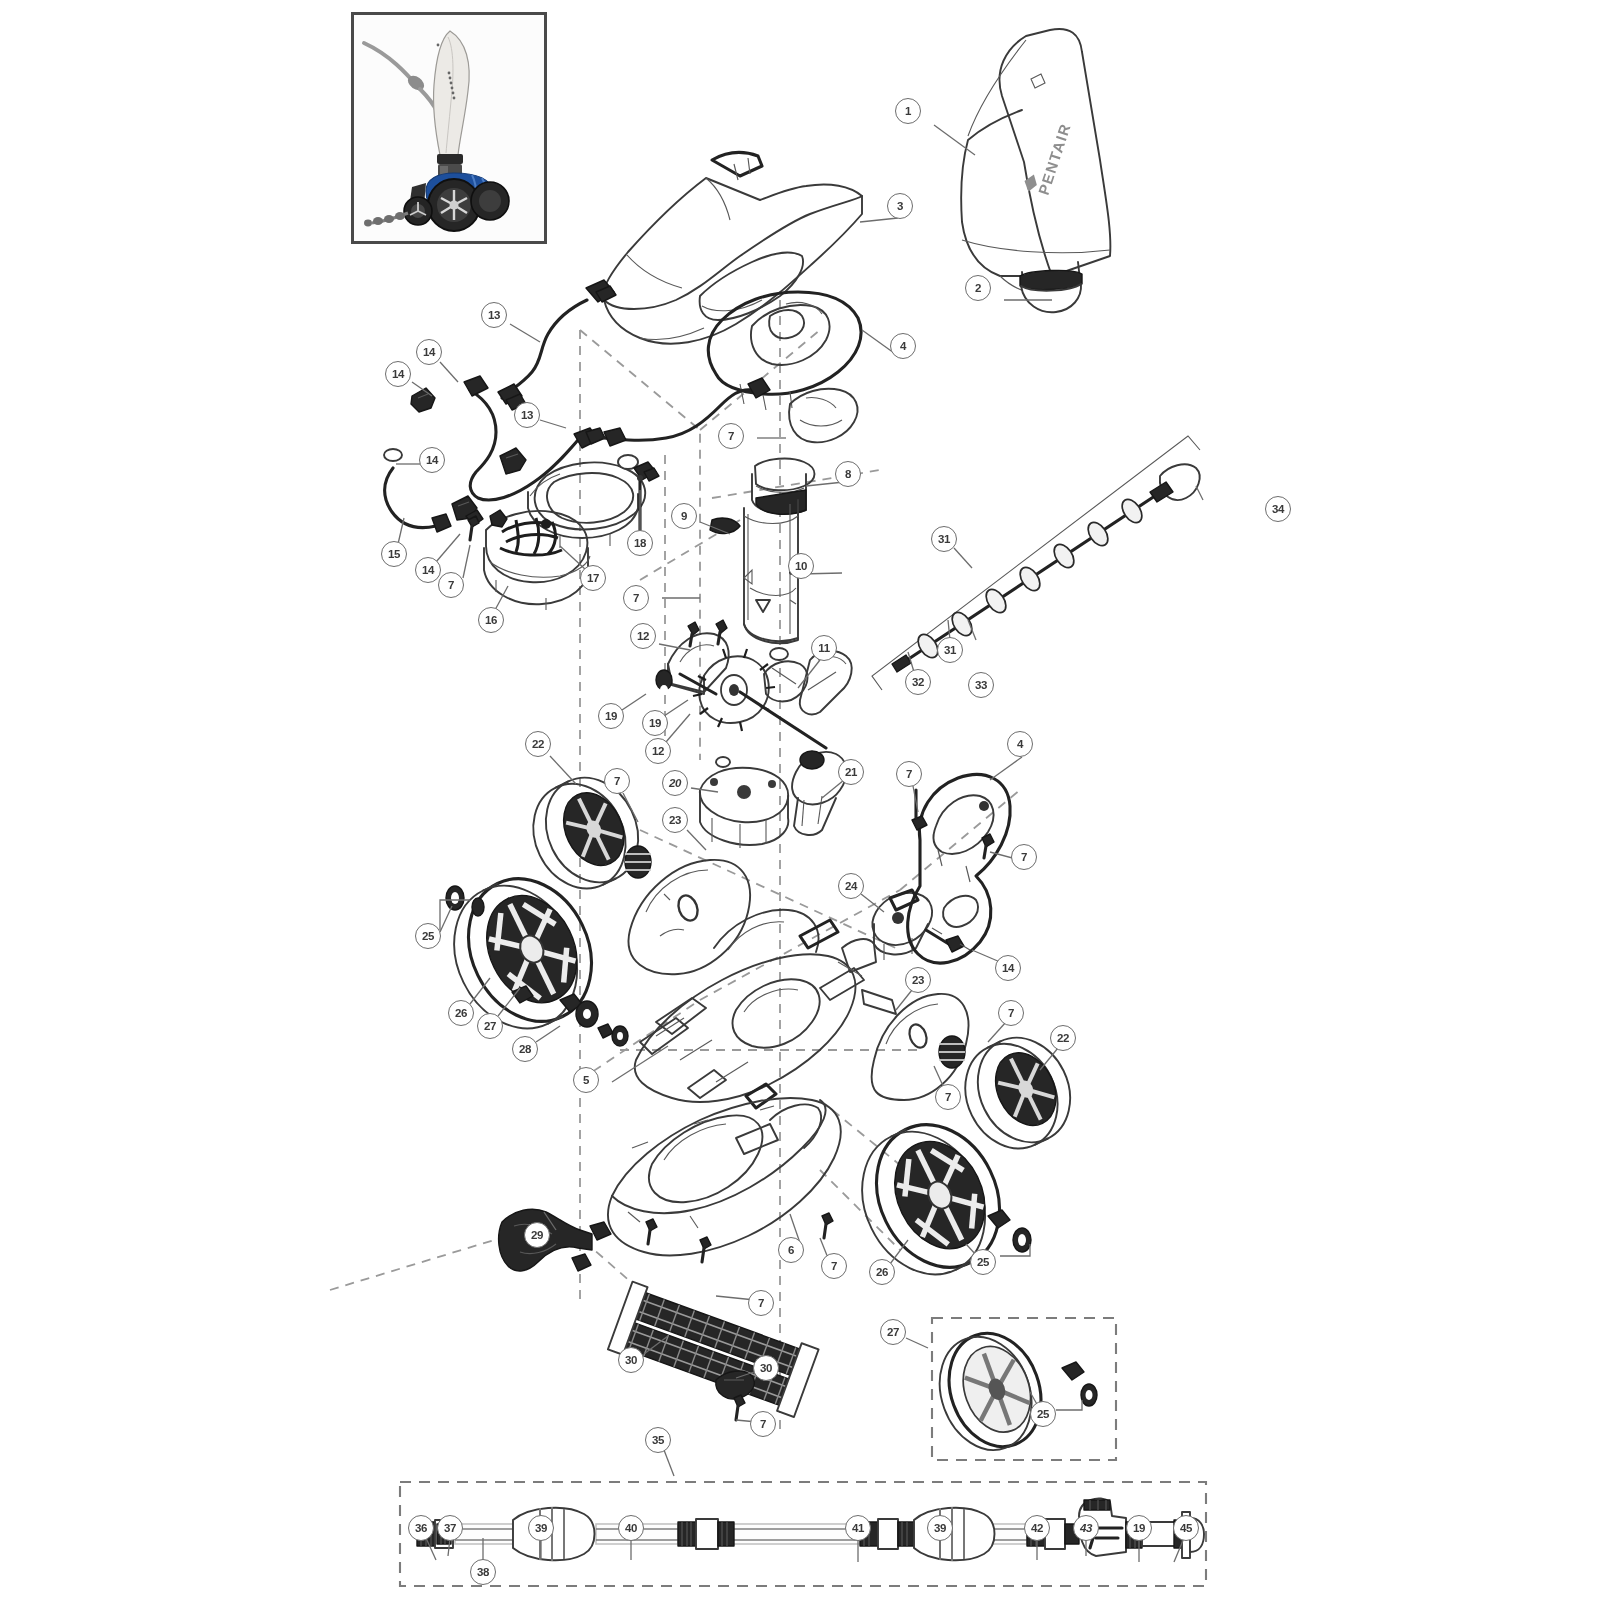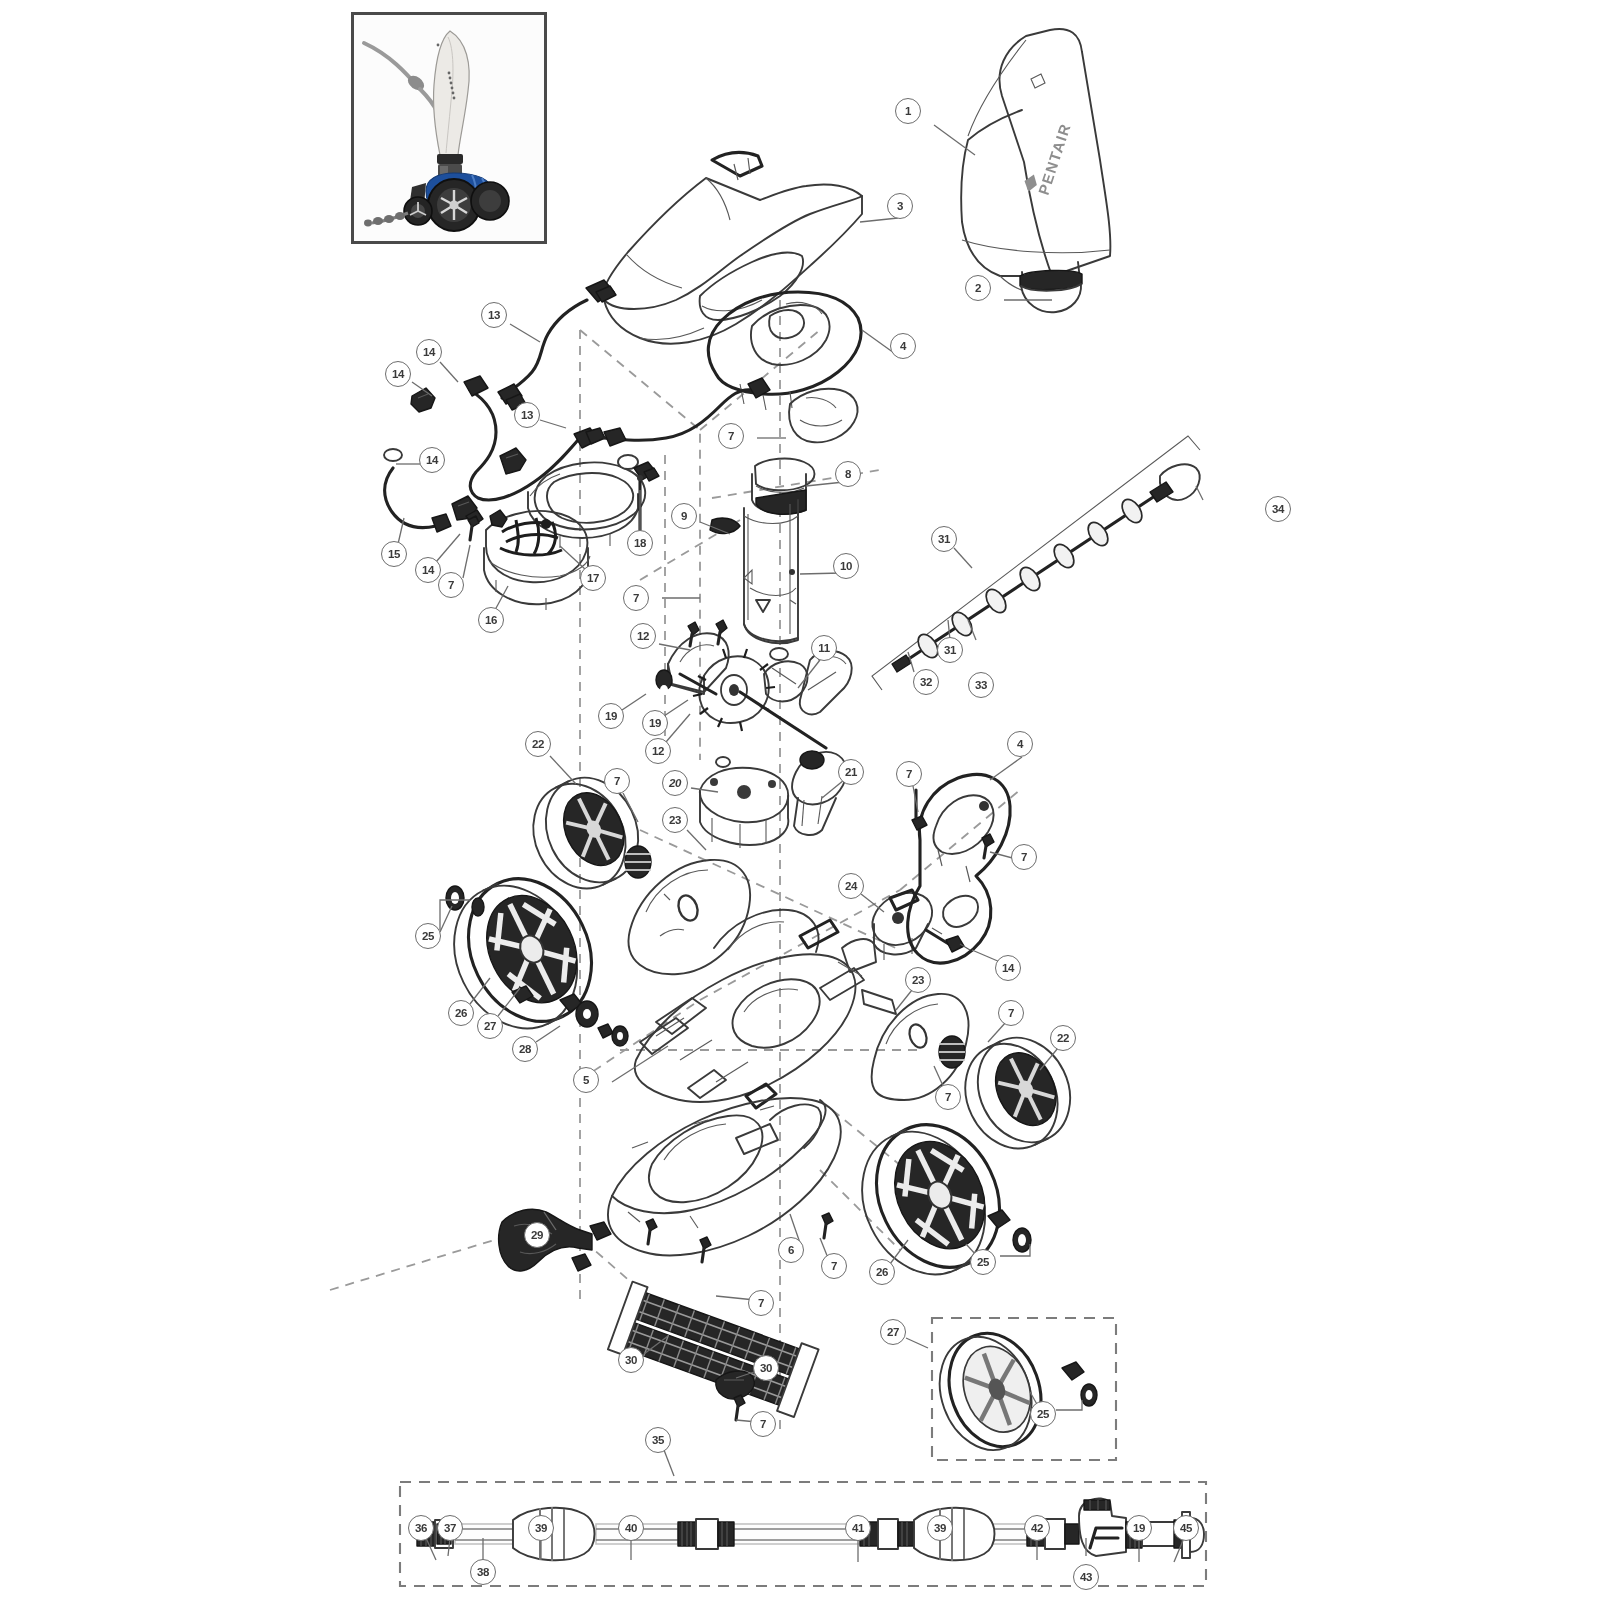--- a/index.html
+++ b/index.html
@@ -902,21 +902,21 @@
       <div class="cal" style="left: 604px; top: 768px;">7</div>
       <div class="cal" style="left: 896px; top: 761px;">7</div>
       <div class="cal" style="left: 1011px; top: 844px;">7</div>
       <div class="cal" style="left: 998px; top: 1000px;">7</div>
       <div class="cal" style="left: 935px; top: 1084px;">7</div>
       <div class="cal" style="left: 821px; top: 1253px;">7</div>
       <div class="cal" style="left: 748px; top: 1290px;">7</div>
       <div class="cal" style="left: 750px; top: 1411px;">7</div>
       <div class="cal" style="left: 835px; top: 461px;">8</div>
       <div class="cal" style="left: 671px; top: 503px;">9</div>
-      <div class="cal" style="left: 833px; top: 553px;">10</div>
+      <div class="cal" style="left: 788px; top: 553px;">10</div>
       <div class="cal" style="left: 811px; top: 635px;">11</div>
       <div class="cal" style="left: 630px; top: 623px;">12</div>
       <div class="cal" style="left: 645px; top: 738px;">12</div>
       <div class="cal" style="left: 481px; top: 302px;">13</div>
       <div class="cal" style="left: 514px; top: 402px;">13</div>
       <div class="cal" style="left: 416px; top: 339px;">14</div>
       <div class="cal" style="left: 385px; top: 361px;">14</div>
       <div class="cal" style="left: 419px; top: 447px;">14</div>
       <div class="cal" style="left: 415px; top: 557px;">14</div>
       <div class="cal" style="left: 995px; top: 955px;">14</div>
@@ -939,30 +939,30 @@
       <div class="cal" style="left: 448px; top: 1000px;">26</div>
       <div class="cal" style="left: 869px; top: 1259px;">26</div>
       <div class="cal" style="left: 477px; top: 1013px;">27</div>
       <div class="cal" style="left: 880px; top: 1319px;">27</div>
       <div class="cal" style="left: 512px; top: 1036px;">28</div>
       <div class="cal" style="left: 524px; top: 1190px; margin-top: 32px;">29</div>
       <div class="cal" style="left: 618px; top: 1347px;">30</div>
       <div class="cal" style="left: 753px; top: 1355px;">30</div>
       <div class="cal" style="left: 931px; top: 526px;">31</div>
       <div class="cal" style="left: 937px; top: 637px;">31</div>
-      <div class="cal" style="left: 905px; top: 669px; margin-left: 8px;">32</div>
+      <div class="cal" style="left: 905px; top: 669px;">32</div>
       <div class="cal" style="left: 968px; top: 672px;">33</div>
       <div class="cal" style="left: 1265px; top: 496px;">34</div>
       <div class="cal" style="left: 645px; top: 1427px;">35</div>
       <div class="cal" style="left: 408px; top: 1515px;">36</div>
       <div class="cal" style="left: 437px; top: 1515px;">37</div>
       <div class="cal" style="left: 470px; top: 1559px;">38</div>
       <div class="cal" style="left: 528px; top: 1515px;">39</div>
       <div class="cal" style="left: 618px; top: 1515px;">40</div>
       <div class="cal" style="left: 845px; top: 1515px;">41</div>
       <div class="cal" style="left: 1024px; top: 1515px;">42</div>
-      <div class="cal" style="left: 1073px; top: 1564px;">43</div>
+      <div class="cal" style="left: 1073px; top: 1515px; font-style: italic;">43</div>
       <div class="cal" style="left: 1126px; top: 1515px;">19</div>
       <div class="cal" style="left: 1173px; top: 1515px;">45</div>
       <div class="cal" style="left: 927px; top: 1515px;">39</div>
     </div>
 
 </div>
 
 </body></html>

